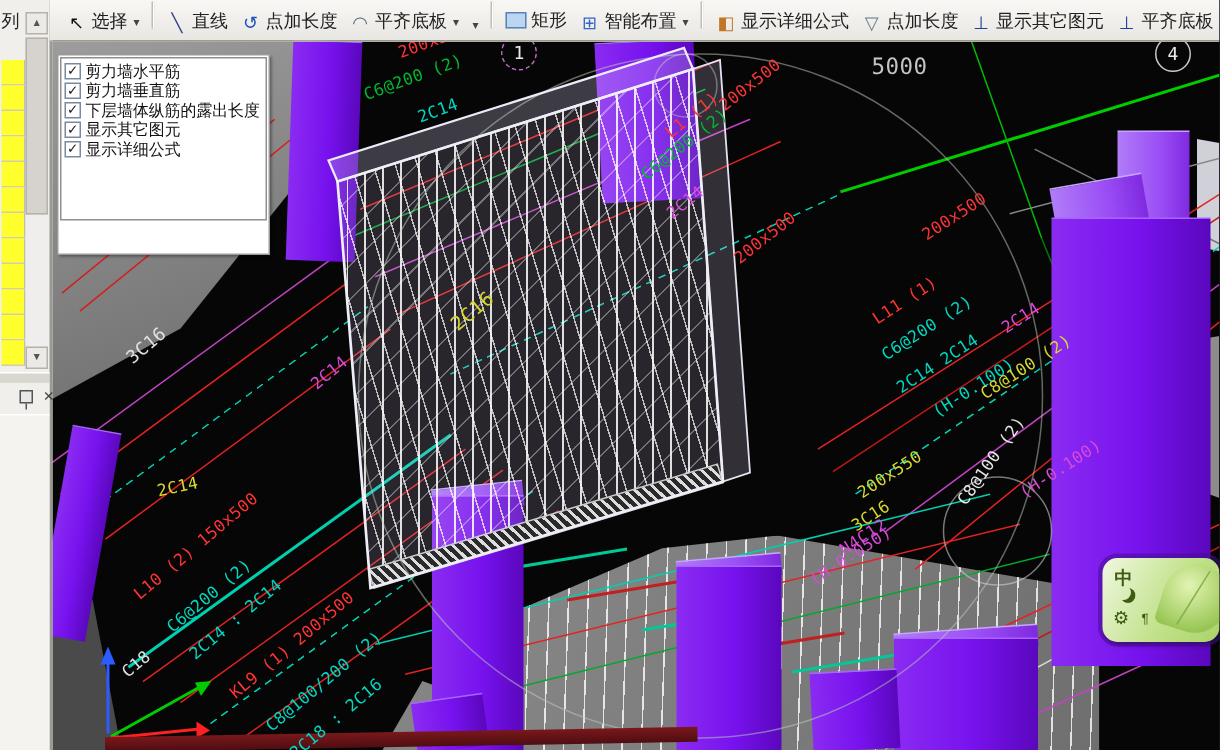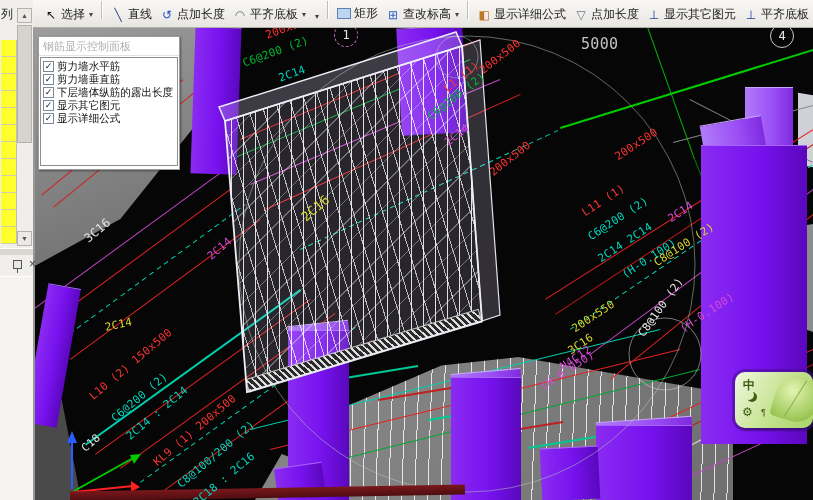--- a/index.html
+++ b/index.html
@@ -153,21 +153,21 @@
         <span class="tb-ico" style="color: rgb(85, 102, 119);">◠</span>
         <span>平齐底板</span>
         <span class="tb-dd">▾</span>
       </button><button class="tb-btn">
         <span class="tb-dd">▾</span>
       </button><span class="tb-sep"></span><button class="tb-btn">
         <span class="ico-rect"></span>
         <span>矩形</span>
       </button><button class="tb-btn">
         <span class="tb-ico" style="color: rgb(53, 101, 197);">⊞</span>
-        <span>查改标高</span>
+        <span>智能布置</span>
         <span class="tb-dd">▾</span>
       </button><span class="tb-sep"></span><button class="tb-btn">
         <span class="tb-ico" style="color: rgb(192, 120, 40);">◧</span>
         <span>显示详细公式</span>
       </button><button class="tb-btn">
         <span class="tb-ico" style="color: rgb(102, 119, 136);">▽</span>
         <span>点加长度</span>
       </button><button class="tb-btn">
         <span class="tb-ico" style="color: rgb(31, 63, 159);">⊥</span>
         <span>显示其它图元</span>
@@ -297,21 +297,20 @@
       <span class="anno" style="left: 270px; top: 184px; color: rgb(216, 216, 48); transform: rotate(-40deg); font-size: 13px;">2C16</span>
       <span class="anno" style="left: 233px; top: 2px; color: rgb(255, 52, 52); transform: rotate(-20deg);">200x500</span>
       <span class="anno" style="left: 210px; top: 30px; color: rgb(0, 184, 48); transform: rotate(-20deg);">C6@200 (2)</span>
       <span class="anno" style="left: 246px; top: 45px; color: rgb(0, 216, 192); transform: rotate(-20deg);">2C14</span>
       <div class="bubble dashed" style="left: 301px; top: -4px;">1</div>
       <div class="bubble solid" style="left: 737px; top: -3px;">4</div>
     </div>
 </div>
 
 <div id="rebar-panel">
-  <div class="title">钢筋显示控制面板</div>
   <div id="panel-list">
       <div class="pl-row">
         <span class="cb">✓</span>
         <span class="cb-label">剪力墙水平筋</span>
       </div>
       <div class="pl-row">
         <span class="cb">✓</span>
         <span class="cb-label">剪力墙垂直筋</span>
       </div>
       <div class="pl-row">

